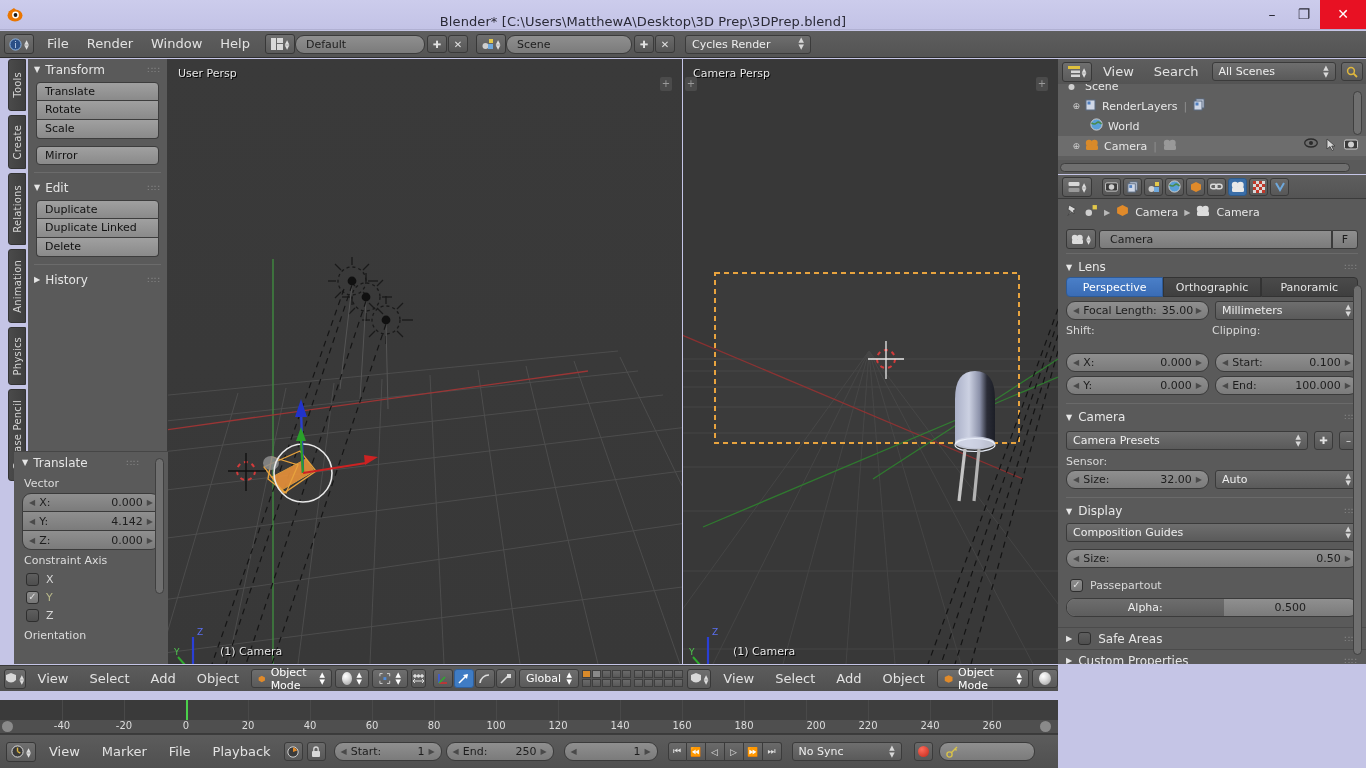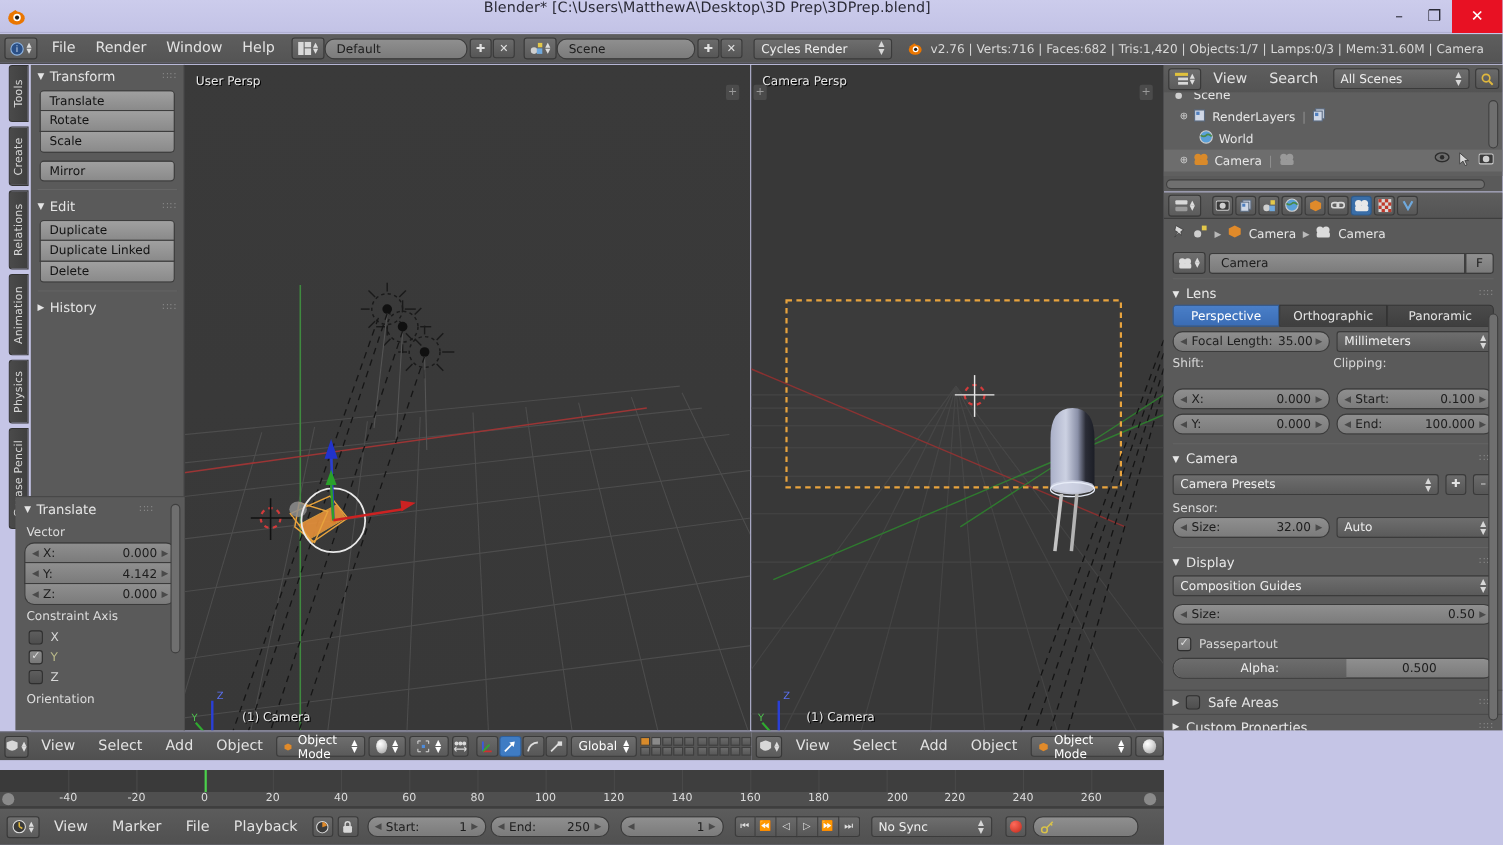--- a/index.html
+++ b/index.html
@@ -11,21 +11,21 @@
     color: #e0e0e0;
     -webkit-font-smoothing: antialiased;
   }
   .app { position:relative; width:1366px; height:768px; background:#c5c5e6; }
 
   
   .titlebar {
     position:absolute; left:0; top:0; width:1366px; height:30px;
     background: linear-gradient(#ccccec, #c3c3e6);
     border-bottom:1px solid #b0b0d2;
-    display:flex; align-items:flex-start;
+    display:flex; align-items:flex-end;
   }
   .win-icon { width:30px; height:30px; display:flex; align-items:center; justify-content:center; }
   .win-icon svg { display:block; }
   .title-text {
     flex:1; text-align:center; color:#2a2a36; font-size:13px;
     letter-spacing:0.1px;
   }
   .win-buttons { display:flex; align-items:center; height:30px; }
   .win-btn {
     width:32px; height:26px; display:flex; align-items:center; justify-content:center;
@@ -296,29 +296,20 @@
       </div>
       <div class="ibtn" style="width:20px;margin-left:2px">✚</div>
       <div class="ibtn" style="width:20px;margin-left:1px">✕</div>
     </div>
 
     <div class="dd" style="width:126px;margin-left:10px">
       <span>Cycles Render</span>
       <span class="arrows">▲<br>▼</span>
     </div>
 
-    <div style="display:flex;align-items:center;gap:7px;margin-left:14px">
-      <svg width="14" height="14" viewBox="0 0 18 18">
-        <ellipse cx="9" cy="10.5" rx="7.5" ry="6" fill="#ea7600"></ellipse>
-        <path d="M2 7 L8 3 L10 5 L4 8 Z" fill="#ea7600"></path>
-        <circle cx="9.5" cy="10" r="3.4" fill="#ffffff"></circle>
-          <circle cx="9.5" cy="10" r="1.9" fill="#1b1b1b"></circle>
-      </svg>
-      <div class="status-text">v2.76 | Verts:716 | Faces:682 | Tris:1,420 | Objects:1/7 | Lamps:0/3 | Mem:31.60M | Camera</div>
-    </div>
   </div>
 
   <div class="tooltabs">
     <div class="ttab" style="height:52px">
         <span>Tools</span>
       </div>
     <div class="ttab" style="height:54px">
         <span>Create</span>
       </div>
     <div class="ttab" style="height:72px">

